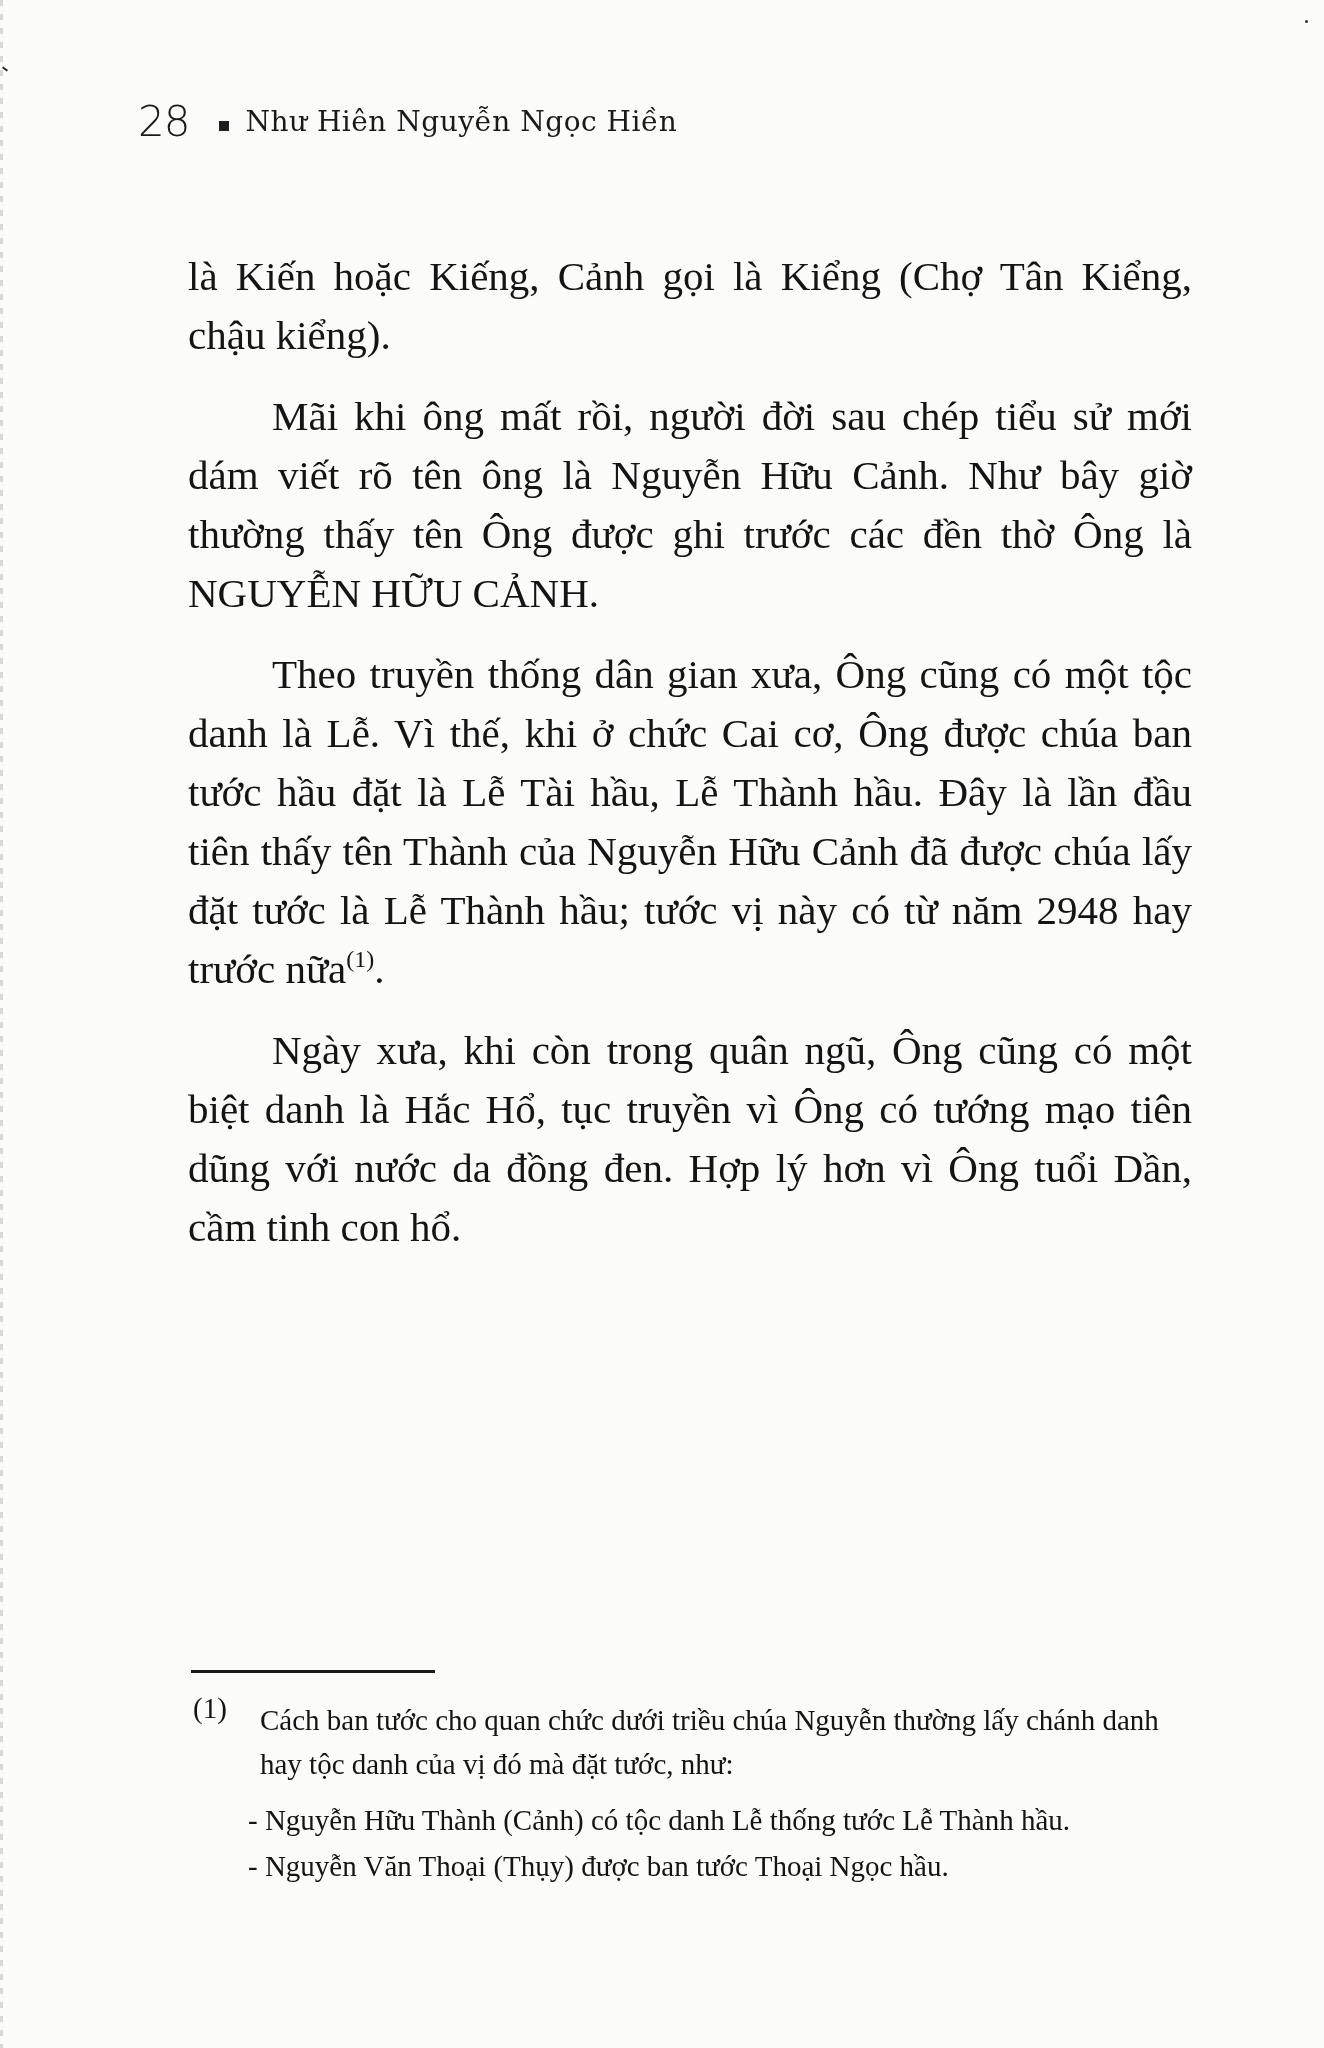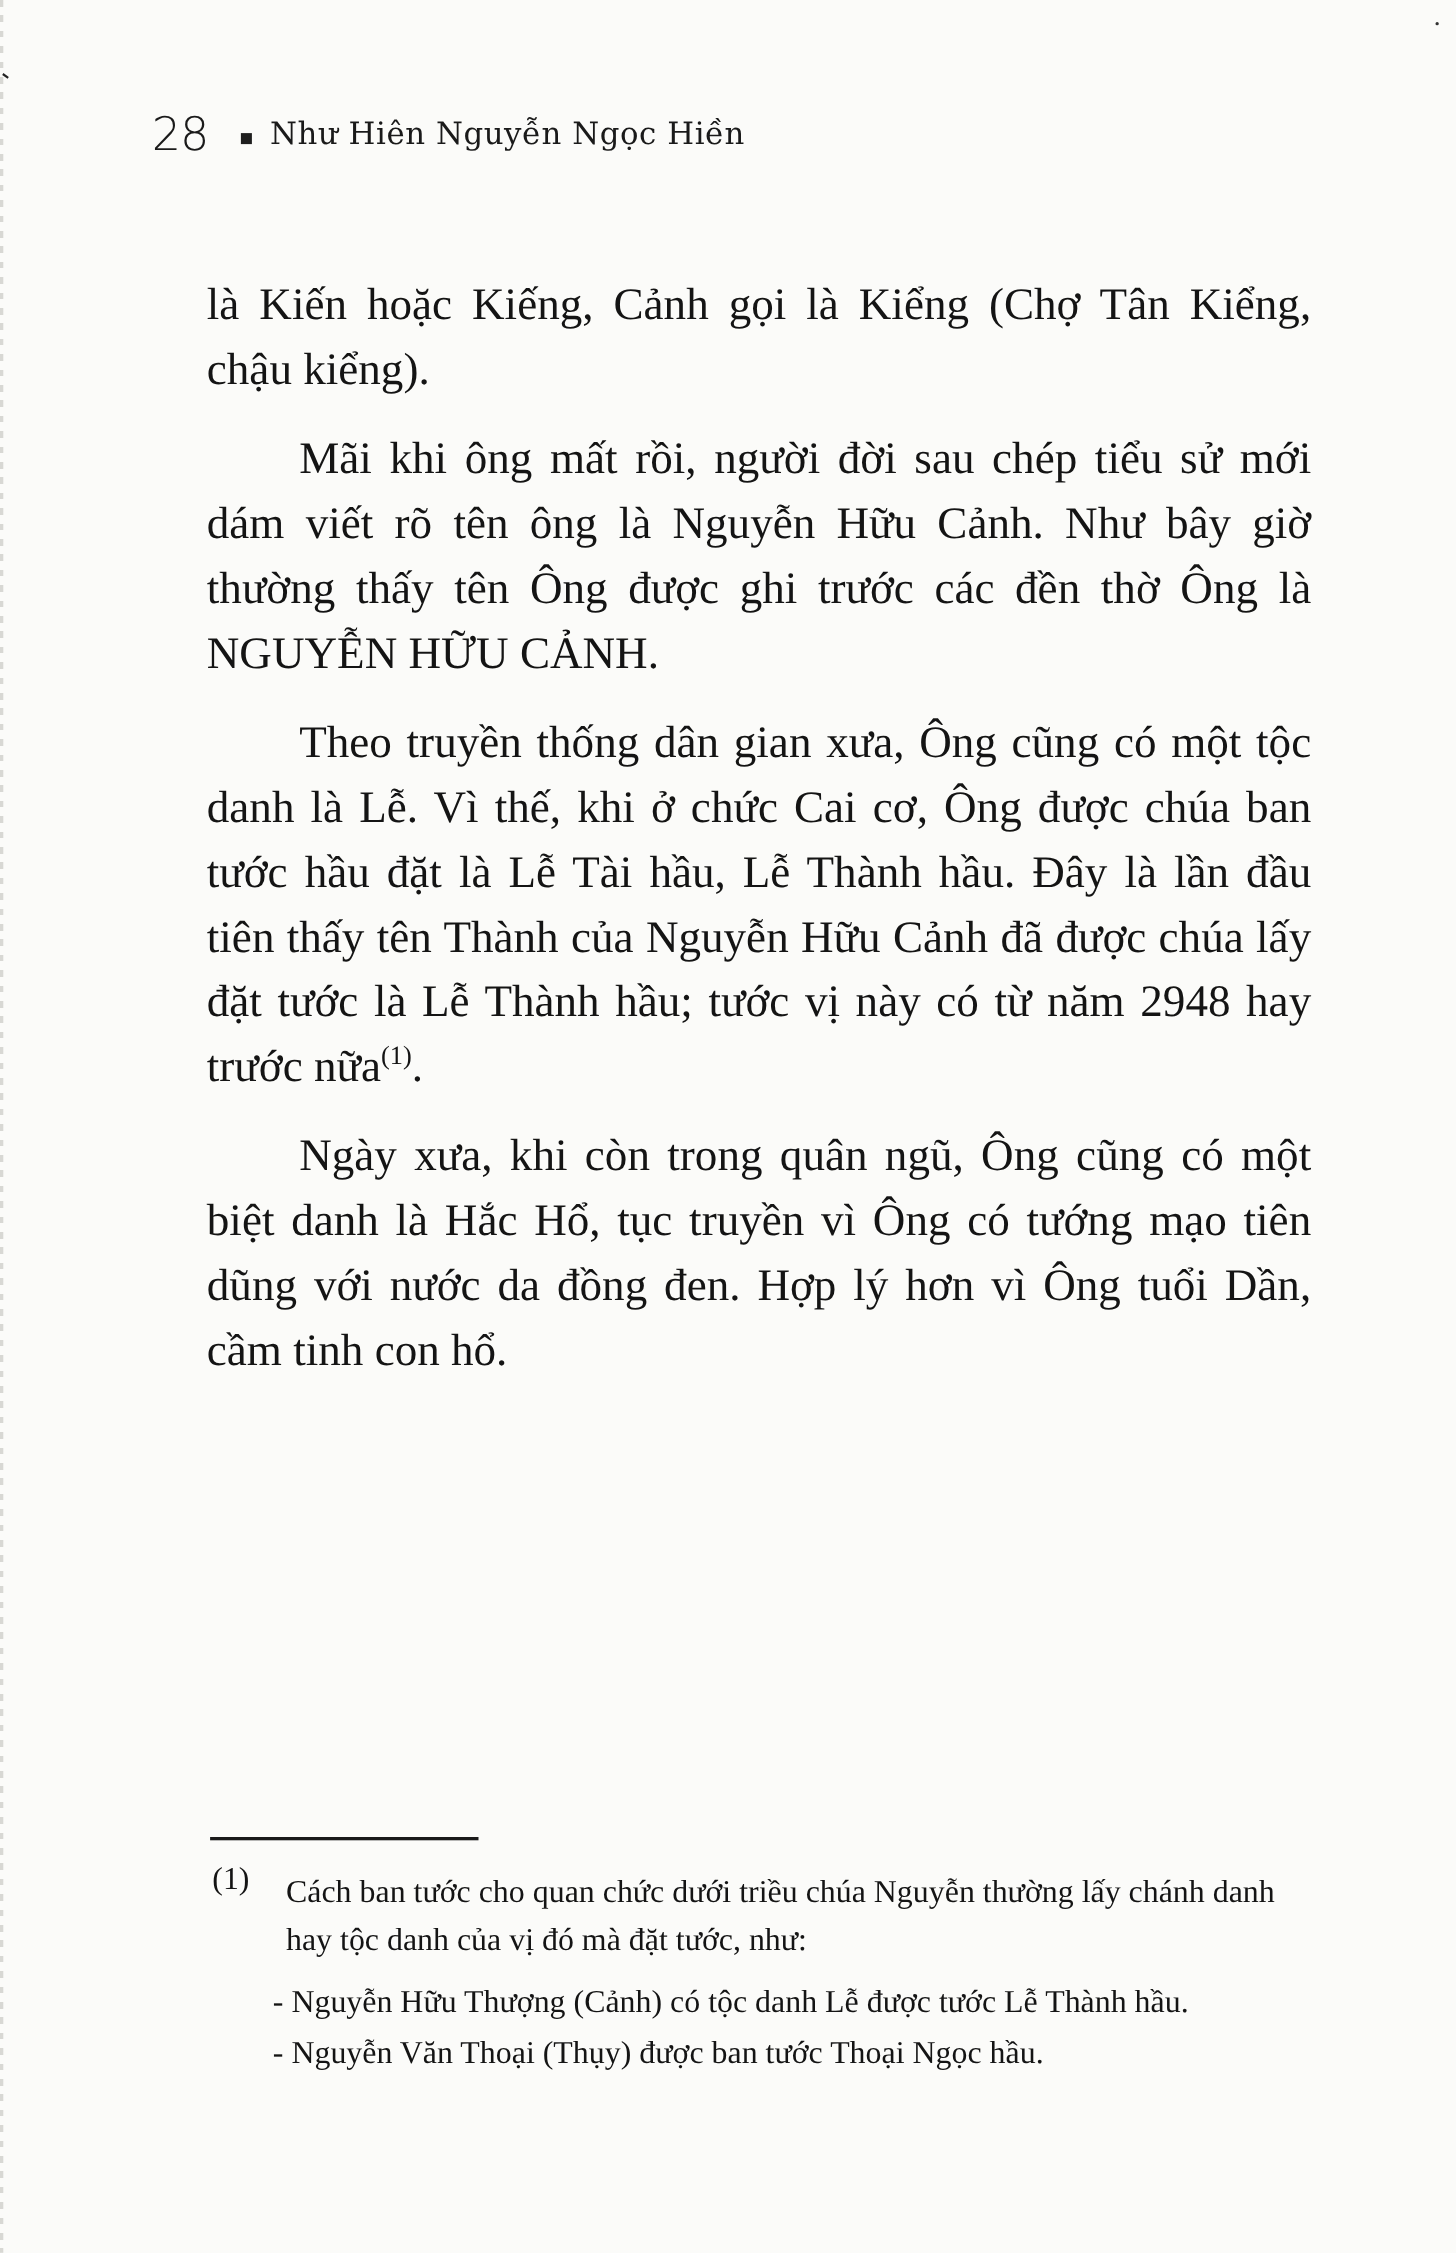--- a/index.html
+++ b/index.html
@@ -77,18 +77,18 @@
     <p class="para"><span>Ngày xưa, khi còn trong quân ngũ, Ông cũng có một biệt danh là Hắc Hổ, tục truyền vì Ông có tướng mạo tiên dũng với nước da đồng đen. Hợp lý hơn vì Ông tuổi Dần, cầm tinh con hổ.</span></p>
   </div>
 
   <div class="fn-rule"></div>
 
   <div class="footnotes">
     <div class="fn-item">
       <span class="fn-marker">(1)</span>
       <div class="fn-body">
         <p class="fn-text">Cách ban tước cho quan chức dưới triều chúa Nguyễn thường lấy chánh danh hay tộc danh của vị đó mà đặt tước, như:</p>
-        <p class="fn-example">- Nguyễn Hữu Thượng (Cảnh) có tộc danh Lễ được tước Lễ Thành hầu.</p>
+        <p class="fn-example">- Nguyễn Hữu Thành (Cảnh) có tộc danh Lễ thống tước Lễ Thành hầu.</p>
         <p class="fn-example">- Nguyễn Văn Thoại (Thụy) được ban tước Thoại Ngọc hầu.</p>
       </div>
     </div>
   </div>
 </div>
 
 </body></html>

